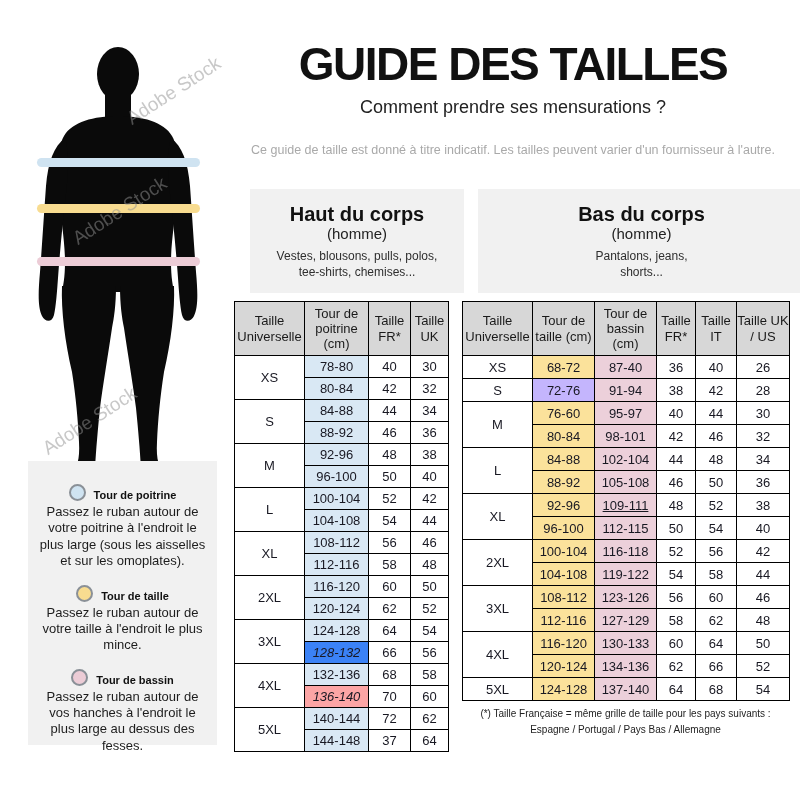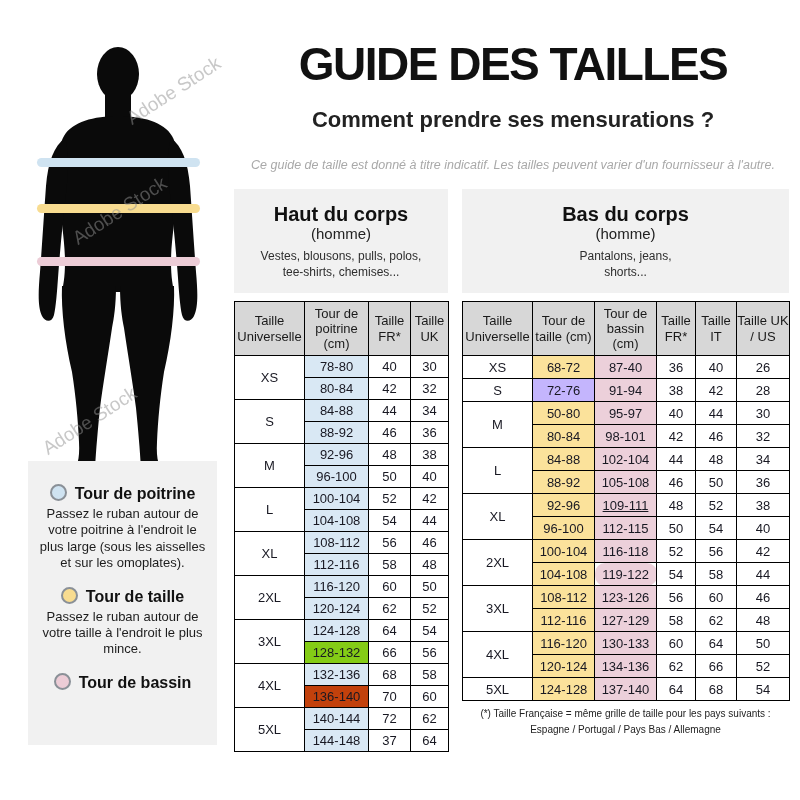--- a/index.html
+++ b/index.html
@@ -3,37 +3,37 @@
 <meta charset="utf-8">
 <style>
   html,body{margin:0;padding:0;background:#fff;}
   .stage{
     position:relative;width:800px;height:800px;background:#ffffff;overflow:hidden;
     font-family:"Liberation Sans",sans-serif;color:#1a1a1a;
   }
   
   .hdr{position:absolute;left:248px;top:38px;width:530px;text-align:center;}
   .hdr h1{margin:0;font-size:46px;line-height:1.15;font-weight:bold;letter-spacing:-1.5px;color:#111;}
-  .hdr h2{margin:16px 0 0;font-size:22px;line-height:1.2;font-weight:bold;color:#222;}
-  .hdr .disclaimer{margin:25px 0 0;font-size:12.5px;color:#a9a9a9;font-style:italic;}
+  .hdr h2{margin:6px 0 0;font-size:18px;line-height:1.2;font-weight:normal;color:#222;}
+  .hdr .disclaimer{margin:25px 0 0;font-size:12.5px;color:#a9a9a9;}
   
   .figure-zone{position:absolute;left:28px;top:10px;width:205px;height:480px;}
   .figure-zone svg{display:block;}
   .wm{position:absolute;font-size:19px;color:rgba(145,145,145,.5);white-space:nowrap;
       transform:rotate(-33deg);pointer-events:none;font-weight:normal;}
   
   .legend{position:absolute;left:28px;top:461px;width:189px;height:284px;background:#f1f1f1;
           box-sizing:border-box;padding-top:23px;text-align:center;}
-  .legend .item h4{margin:0 0 3px;font-size:16px;font-weight:bold;color:#111;}
+  .legend .item h4{margin:0 0 3px;font-size:11px;font-weight:bold;color:#111;}
   .legend .dot{display:inline-block;width:13px;height:13px;border-radius:50%;
                border:2px solid #8a9097;vertical-align:-2px;margin-right:8px;background:#fff;}
   .legend .item p{margin:0 9px 15px;font-size:13px;line-height:1.26;color:#1d1d1d;}
   
   .panel{position:absolute;top:189px;height:104px;background:#f1f1f1;box-sizing:border-box;
-         text-align:center;padding-top:14px;}
+         text-align:center;padding-top:14px;margin-left:16px;}
   .panel.upper{left:234px;width:214px;}
   .panel.lower{left:462px;width:327px;}
   .panel h3{margin:0;font-size:20px;font-weight:bold;color:#111;line-height:1.1;}
   .panel .gender{font-size:15px;color:#222;line-height:1.15;}
   .panel .items{margin:7px auto 0;font-size:12px;line-height:1.3;color:#2e2e2e;}
   .panel.upper .items{max-width:176px;}
   .panel.lower .items{max-width:122px;}
   
   table{position:absolute;top:301px;border-collapse:collapse;table-layout:fixed;
         font-size:13px;color:#181822;background:#fff;}
@@ -93,20 +93,21 @@
       <div class="item">
         <h4><span class="dot" style="background: rgb(207, 227, 241);"></span>Tour de poitrine</h4>
         <p>Passez le ruban autour de votre poitrine à l'endroit le plus large (sous les aisselles et sur les omoplates).</p>
       </div>
       <div class="item">
         <h4><span class="dot" style="background: rgb(248, 220, 144);"></span>Tour de taille</h4>
         <p>Passez le ruban autour de votre taille à l'endroit le plus mince.</p>
       </div>
       <div class="item">
         <h4><span class="dot" style="background: rgb(236, 204, 214);"></span>Tour de bassin</h4>
+        <p>Passez le ruban autour de vos hanches à l'endroit le plus large au dessus des fesses.</p>
       </div>
     </div>
 
   <div class="panel upper">
     <h3>Haut du corps</h3>
     <div class="gender">(homme)</div>
     <p class="items">Vestes, blousons, pulls, polos, tee-shirts, chemises...</p>
   </div>
   <table class="upper" id="upper-table">
     <colgroup>
@@ -190,32 +191,32 @@
           <td>62</td>
           <td>52</td>
         </tr>
         <tr>
           <td rowspan="2" class="size-cell">3XL</td>
           <td style="background: rgb(217, 232, 244);">124-128</td>
           <td>64</td>
           <td>54</td>
         </tr>
         <tr>
-          <td style="background: #84cc16;">128-132</td>
+          <td style="background: #3b82f6; font-style: italic;">128-132</td>
           <td>66</td>
           <td>56</td>
         </tr>
         <tr>
           <td rowspan="2" class="size-cell">4XL</td>
           <td style="background: rgb(217, 232, 244);">132-136</td>
           <td>68</td>
           <td>58</td>
         </tr>
         <tr>
-          <td style="background: #c2410c;">136-140</td>
+          <td style="background: #fca5a5; font-style: italic;">136-140</td>
           <td>70</td>
           <td>60</td>
         </tr>
         <tr>
           <td rowspan="2" class="size-cell">5XL</td>
           <td style="background: rgb(217, 232, 244);">140-144</td>
           <td>72</td>
           <td>62</td>
         </tr>
         <tr>
@@ -262,21 +263,21 @@
         <tr>
           <td rowspan="1" class="size-cell">S</td>
           <td style="background: #c4b5fd;">72-76</td>
           <td style="background: rgb(236, 208, 218);">91-94</td>
           <td>38</td>
           <td>42</td>
           <td>28</td>
         </tr>
         <tr>
           <td rowspan="2" class="size-cell">M</td>
-          <td style="background: rgb(251, 226, 155);">50-80</td>
+          <td style="background: rgb(251, 226, 155);">76-60</td>
           <td style="background: rgb(236, 208, 218);">95-97</td>
           <td>40</td>
           <td>44</td>
           <td>30</td>
         </tr>
         <tr>
           <td style="background: rgb(251, 226, 155);">80-84</td>
           <td style="background: rgb(236, 208, 218);">98-101</td>
           <td>42</td>
           <td>46</td>
@@ -315,21 +316,21 @@
         <tr>
           <td rowspan="2" class="size-cell">2XL</td>
           <td style="background: rgb(251, 226, 155);">100-104</td>
           <td style="background: rgb(236, 208, 218);">116-118</td>
           <td>52</td>
           <td>56</td>
           <td>42</td>
         </tr>
         <tr>
           <td style="background: rgb(251, 226, 155);">104-108</td>
-          <td style="background: rgb(236, 208, 218); border-radius: 10px;">119-122</td>
+          <td style="background: rgb(236, 208, 218);">119-122</td>
           <td>54</td>
           <td>58</td>
           <td>44</td>
         </tr>
         <tr>
           <td rowspan="2" class="size-cell">3XL</td>
           <td style="background: rgb(251, 226, 155);">108-112</td>
           <td style="background: rgb(236, 208, 218);">123-126</td>
           <td>56</td>
           <td>60</td>

